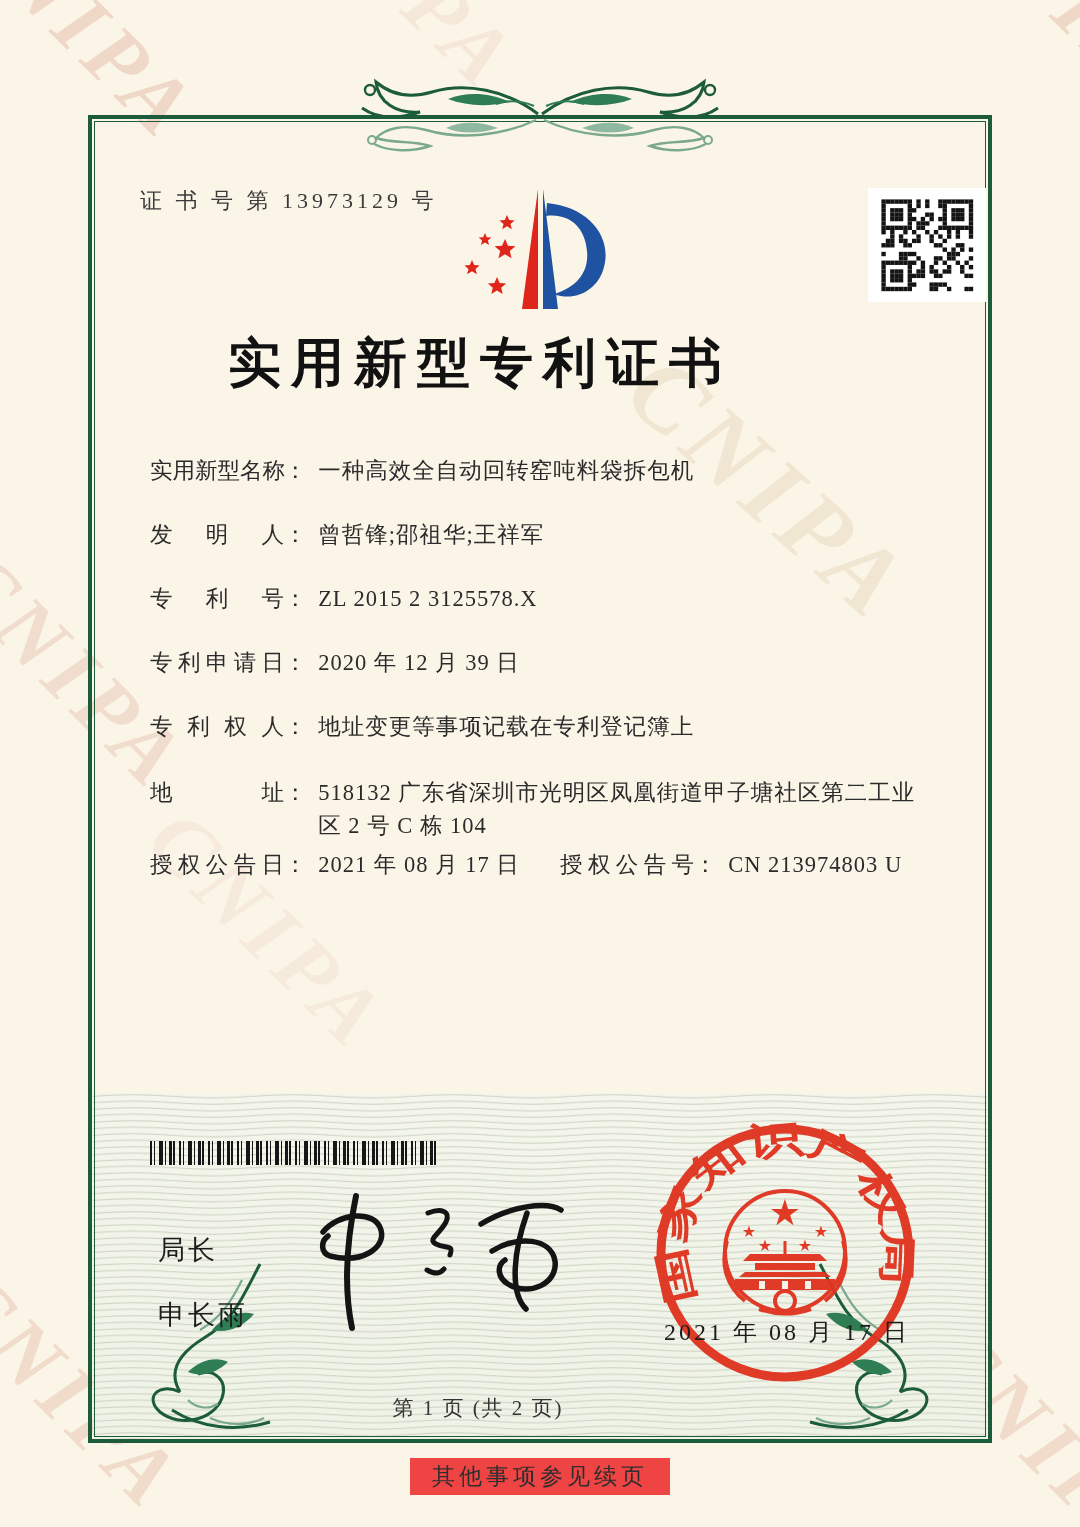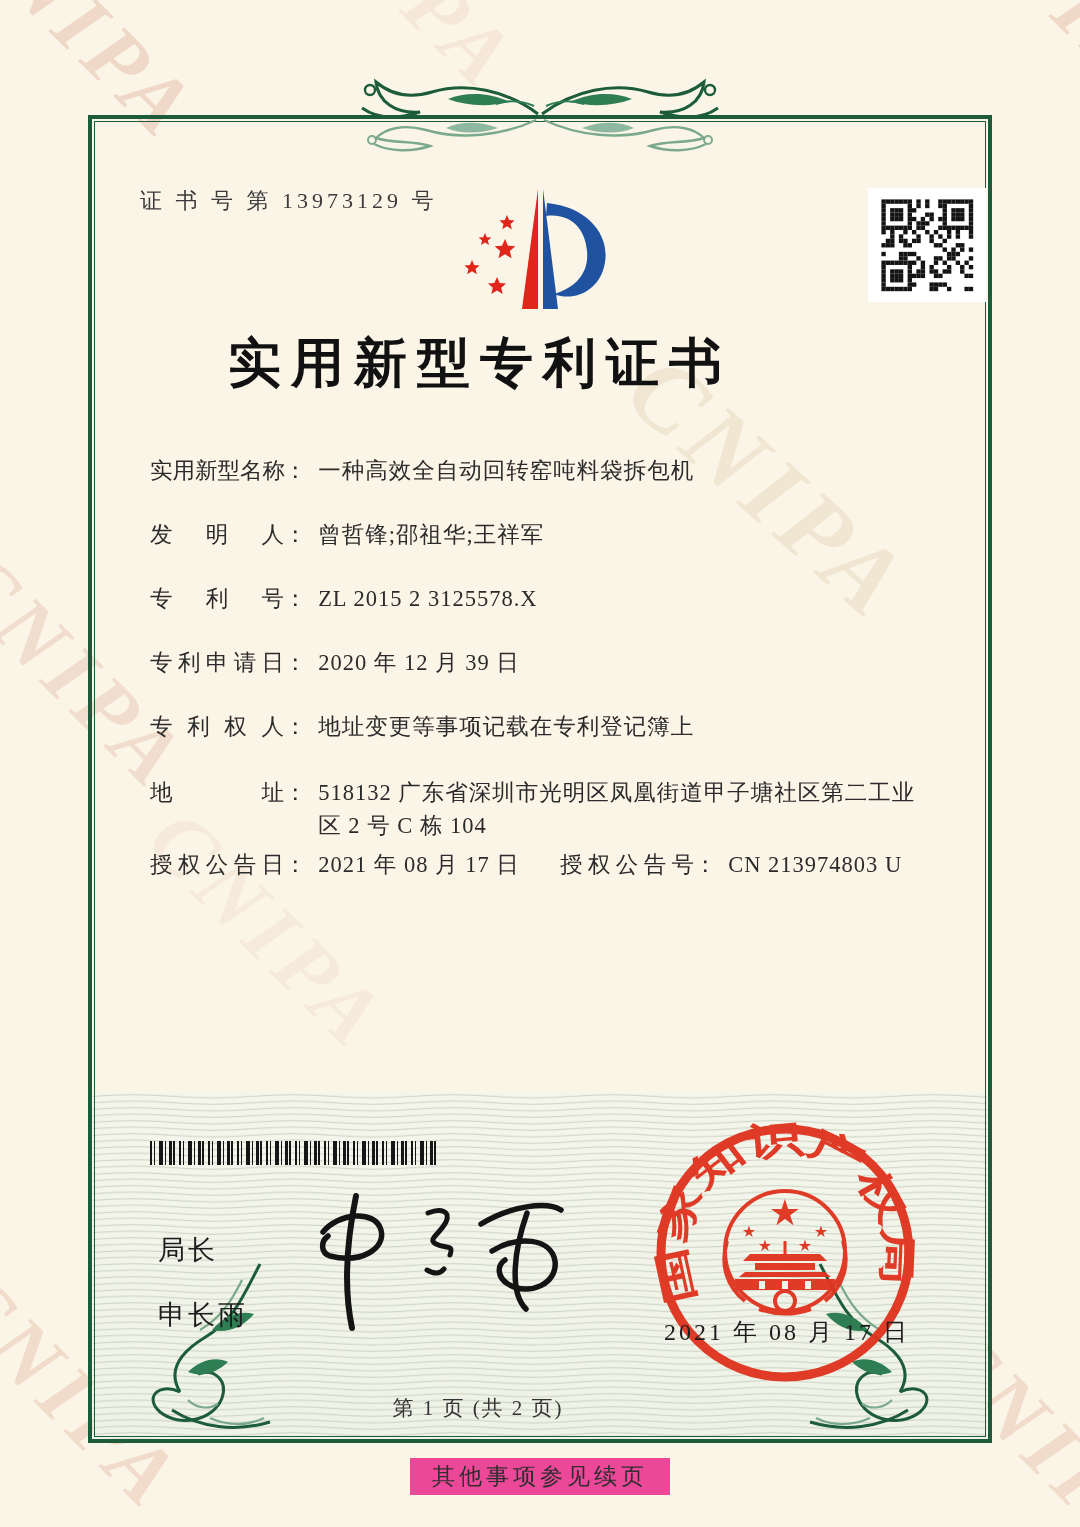--- a/index.html
+++ b/index.html
@@ -97,21 +97,21 @@
     font-size:24px; letter-spacing:3px; color:#1c1c1c; white-space:nowrap;
   }
   .page-info {
     position:absolute; left:88px; top:1394px; width:780px; z-index:3;
     text-align:center; font-size:21px; letter-spacing:2px; color:#333;
   }
   .note {
     position:absolute; left:0; top:1458px; width:1080px; z-index:3; text-align:center;
   }
   .note span {
-    display:inline-block; background:#ec4899; padding:3px 22px;
+    display:inline-block; background:#ef4444; padding:3px 22px;
     font-size:23px; letter-spacing:4px; color:#2e2e2e;
   }
 </style>
 </head>
 <body>
 
 <div class="page">
 
   <div class="wm wm1">CNIPA</div>
   <div class="wm wm2">CNIPA</div>

